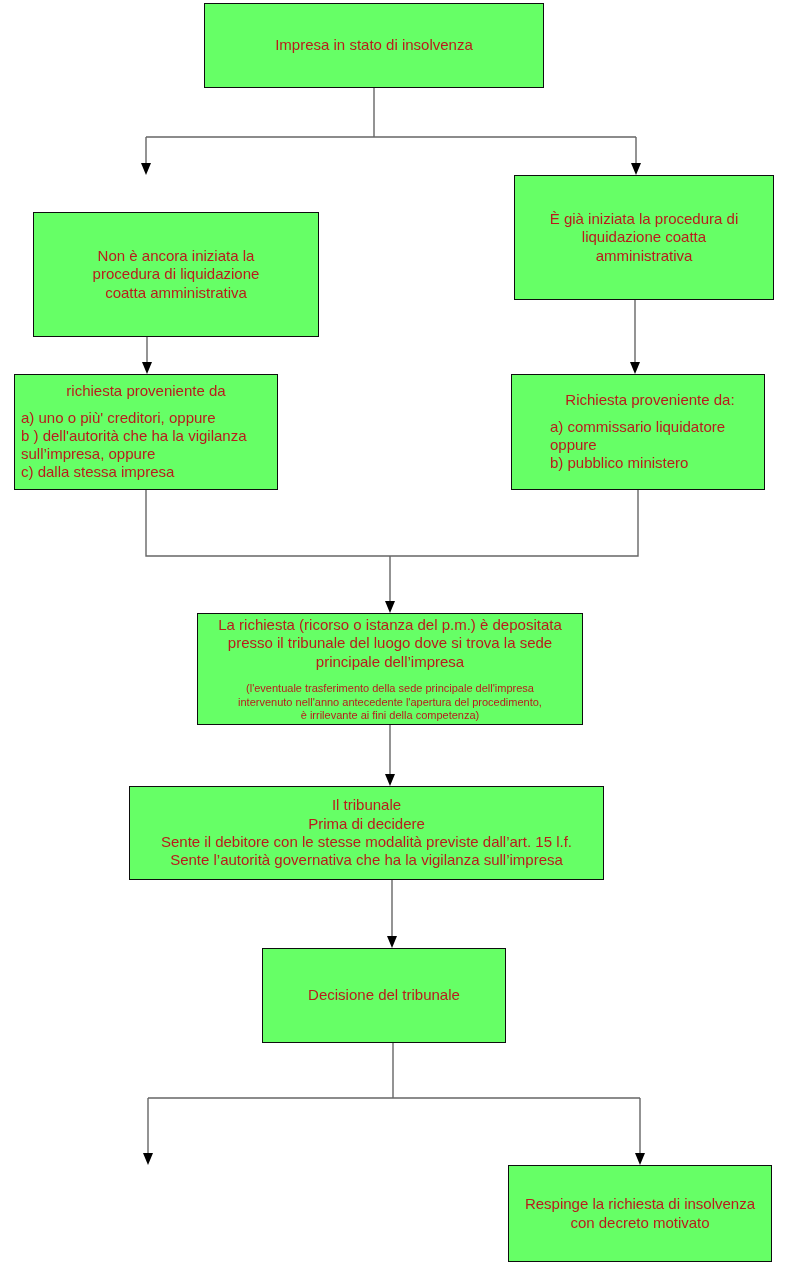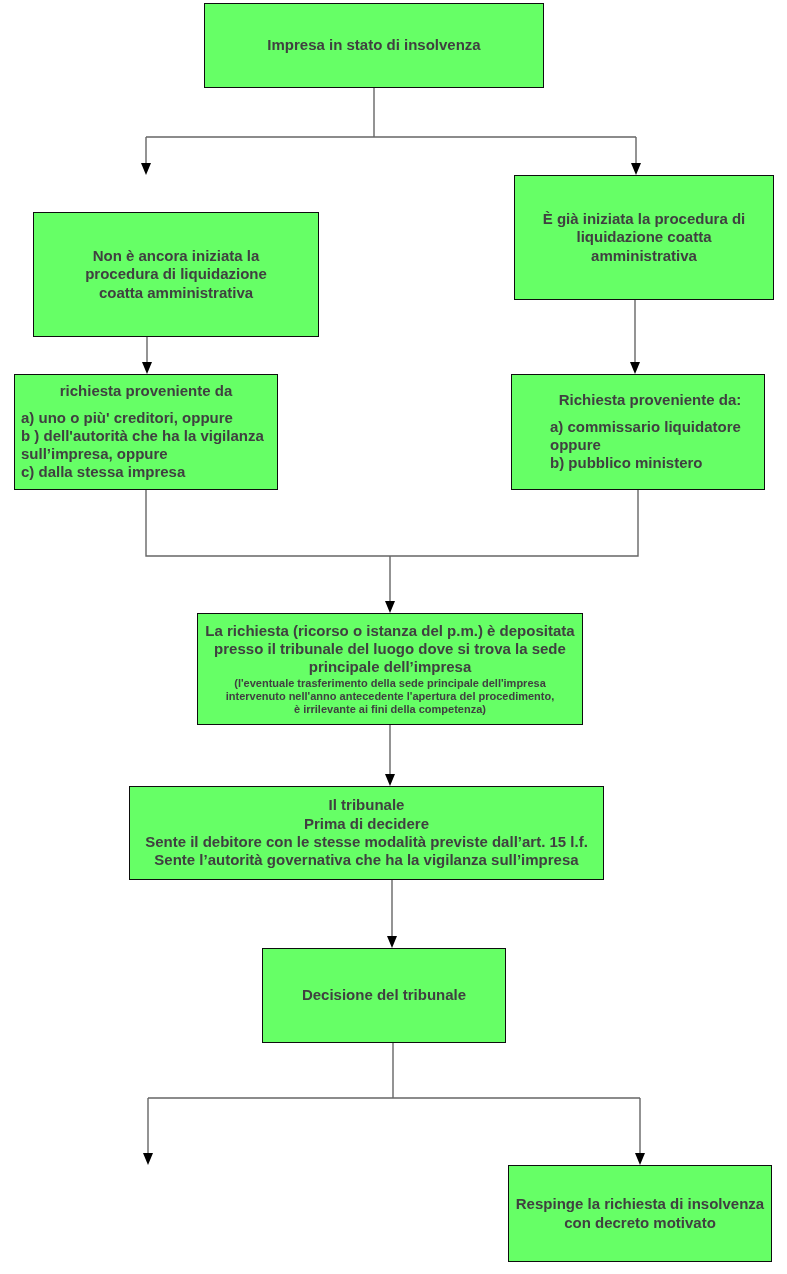--- a/index.html
+++ b/index.html
@@ -24,27 +24,26 @@
   }
   .node {
     position: absolute;
     box-sizing: border-box;
     background: #66ff66;
     border: 1.5px solid #0d0d0d;
     display: flex;
     flex-direction: column;
     align-items: center;
     justify-content: center;
-    color: #404040;
+    color: #b91c1c;
     font-size: 15px;
     line-height: 1.22;
     text-align: center;
     white-space: pre-line;
     padding: 3px 4px;
-    font-weight: bold;
   }
   .node .txt {
     width: 100%;
     text-align: center;
     white-space: pre-line;
   }
   .node .heading {
     width: 100%;
     white-space: pre-line;
   }
@@ -121,21 +120,21 @@
 sull’impresa, oppure
 c) dalla stessa impresa</div>
   </div>
 
   <div class="node" style="left:511px; top:374px; width:254px; height:116px;padding-left:28px;">
     <div class="heading">Richiesta proveniente da:</div>
     <div class="items" style="padding-left:10px;">a) commissario liquidatore oppure
 b) pubblico ministero</div>
   </div>
 
-  <div class="node" style="left:197px; top:613px; width:386px; height:112px; padding:2px;">
+  <div class="node" style="left:197px; top:613px; width:386px; height:112px; padding:2px;justify-content:space-between;">
     <div class="txt">La richiesta (ricorso o istanza del p.m.) è depositata
 presso il tribunale del luogo dove si trova la sede
 principale dell’impresa</div>
     <div class="note">(l'eventuale  trasferimento della sede principale dell'impresa
 intervenuto nell'anno antecedente l'apertura del procedimento,
 è irrilevante ai fini della competenza)</div>
   </div>
 
   <div class="node" style="left:129px; top:786px; width:475px; height:94px;">
     <div class="txt">Il tribunale

